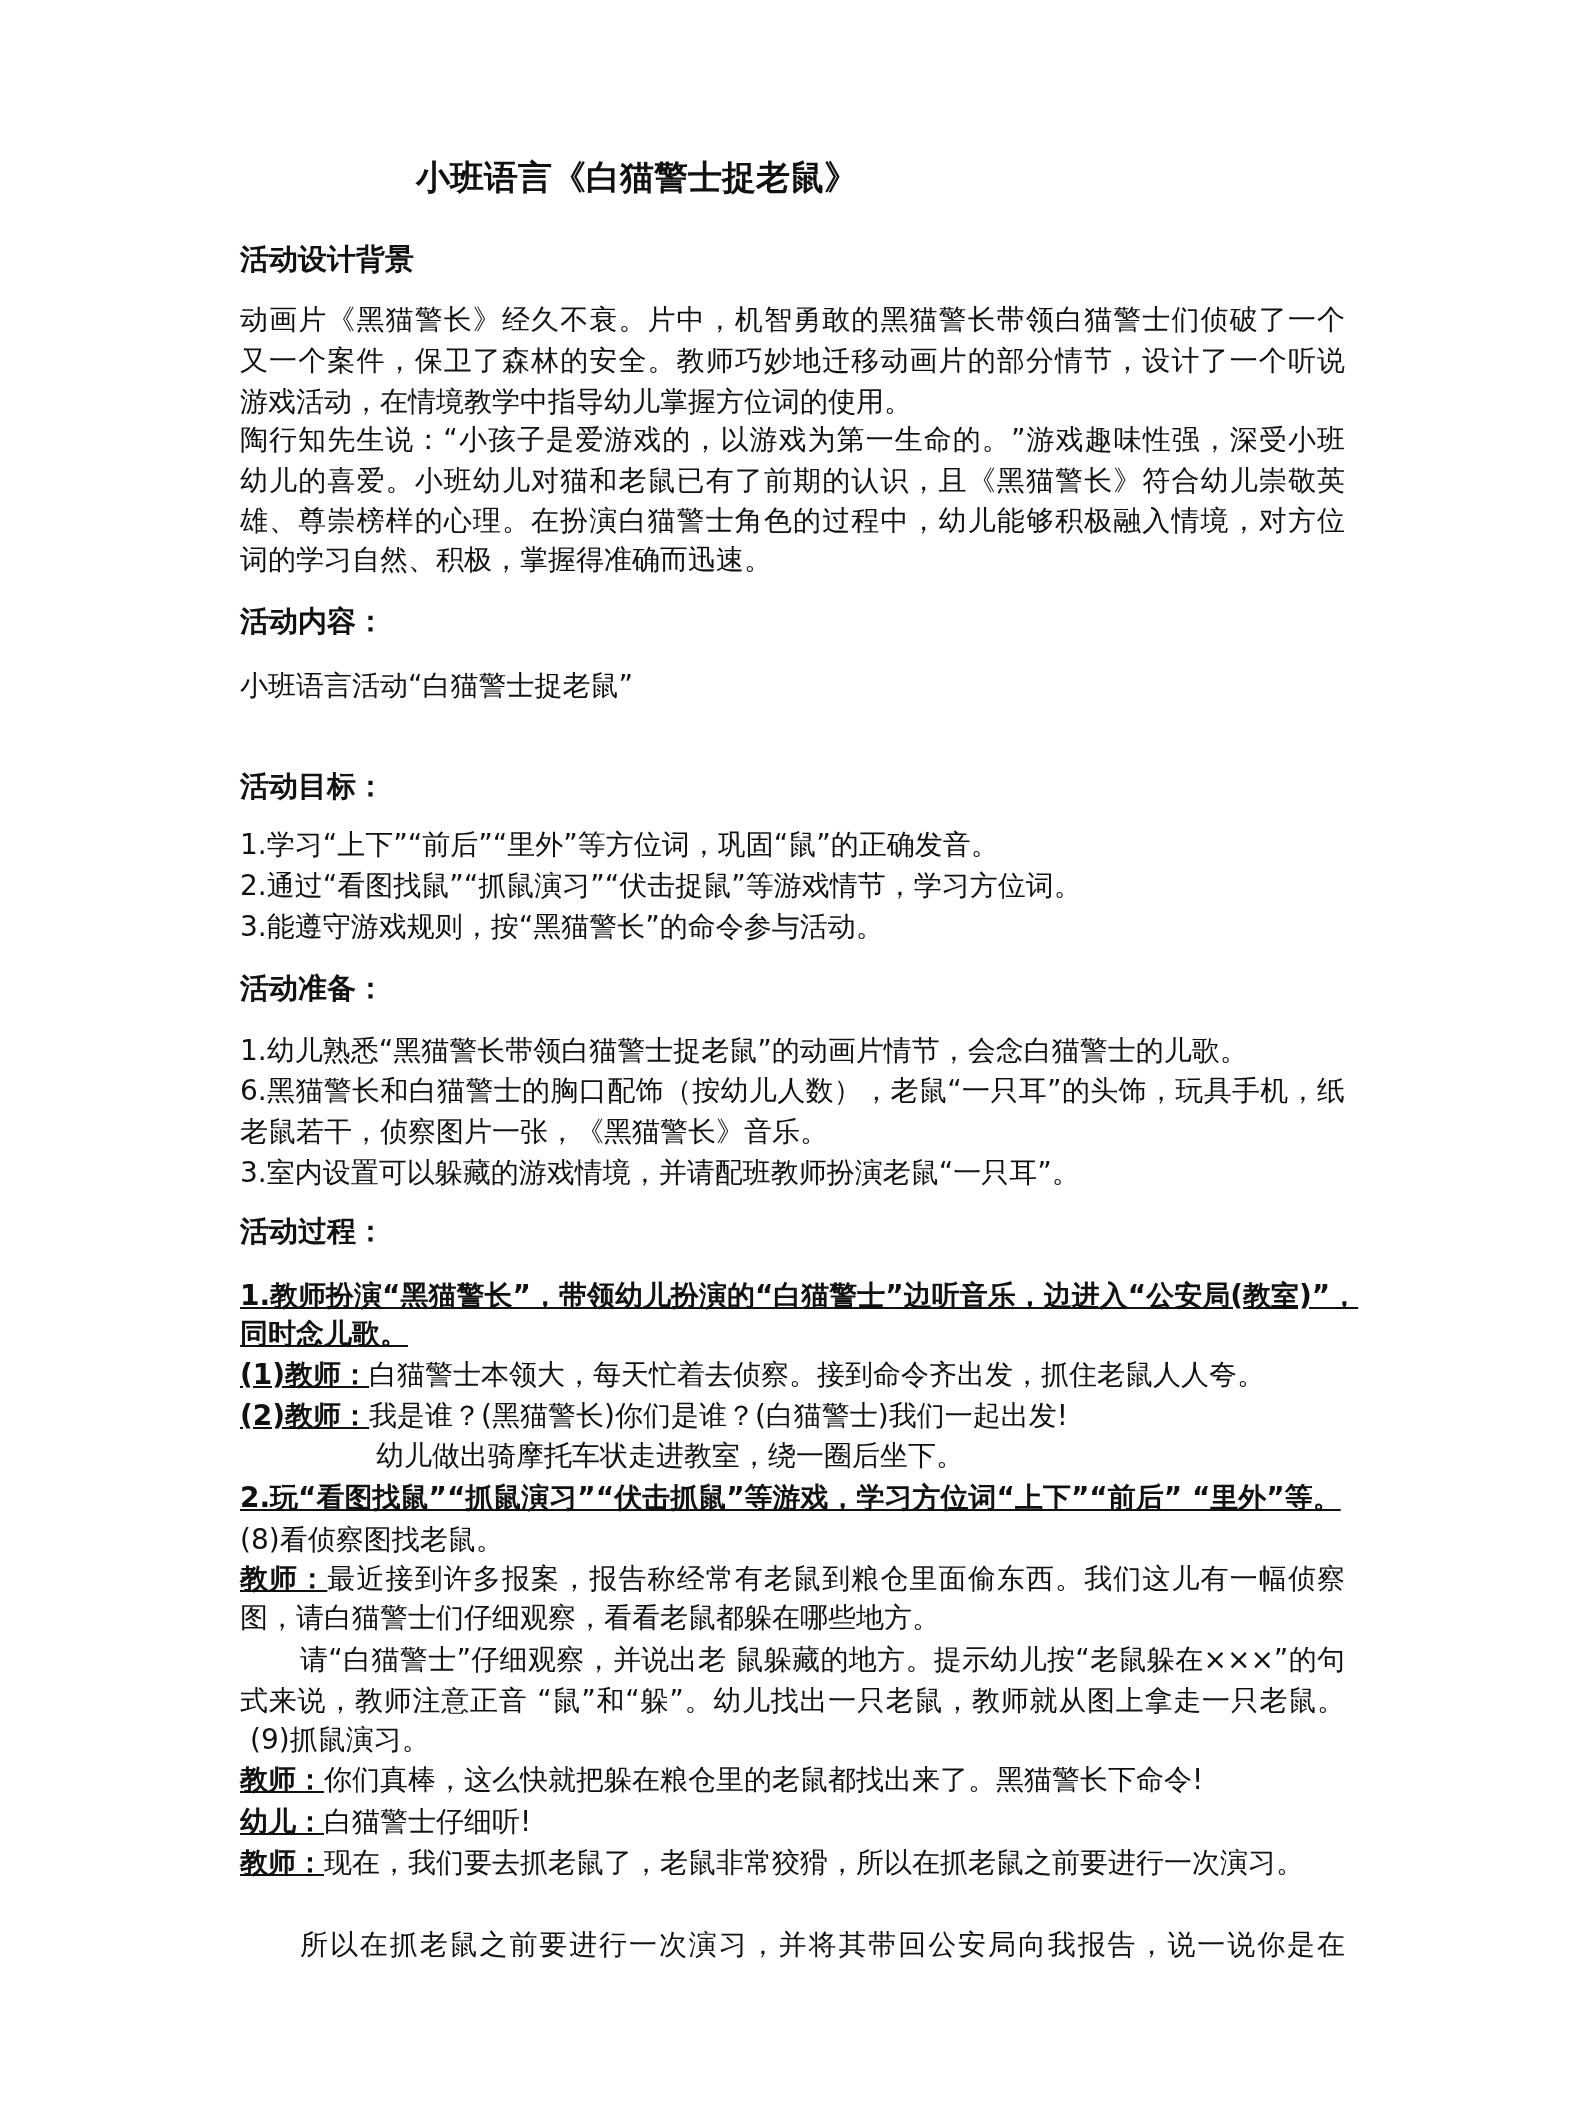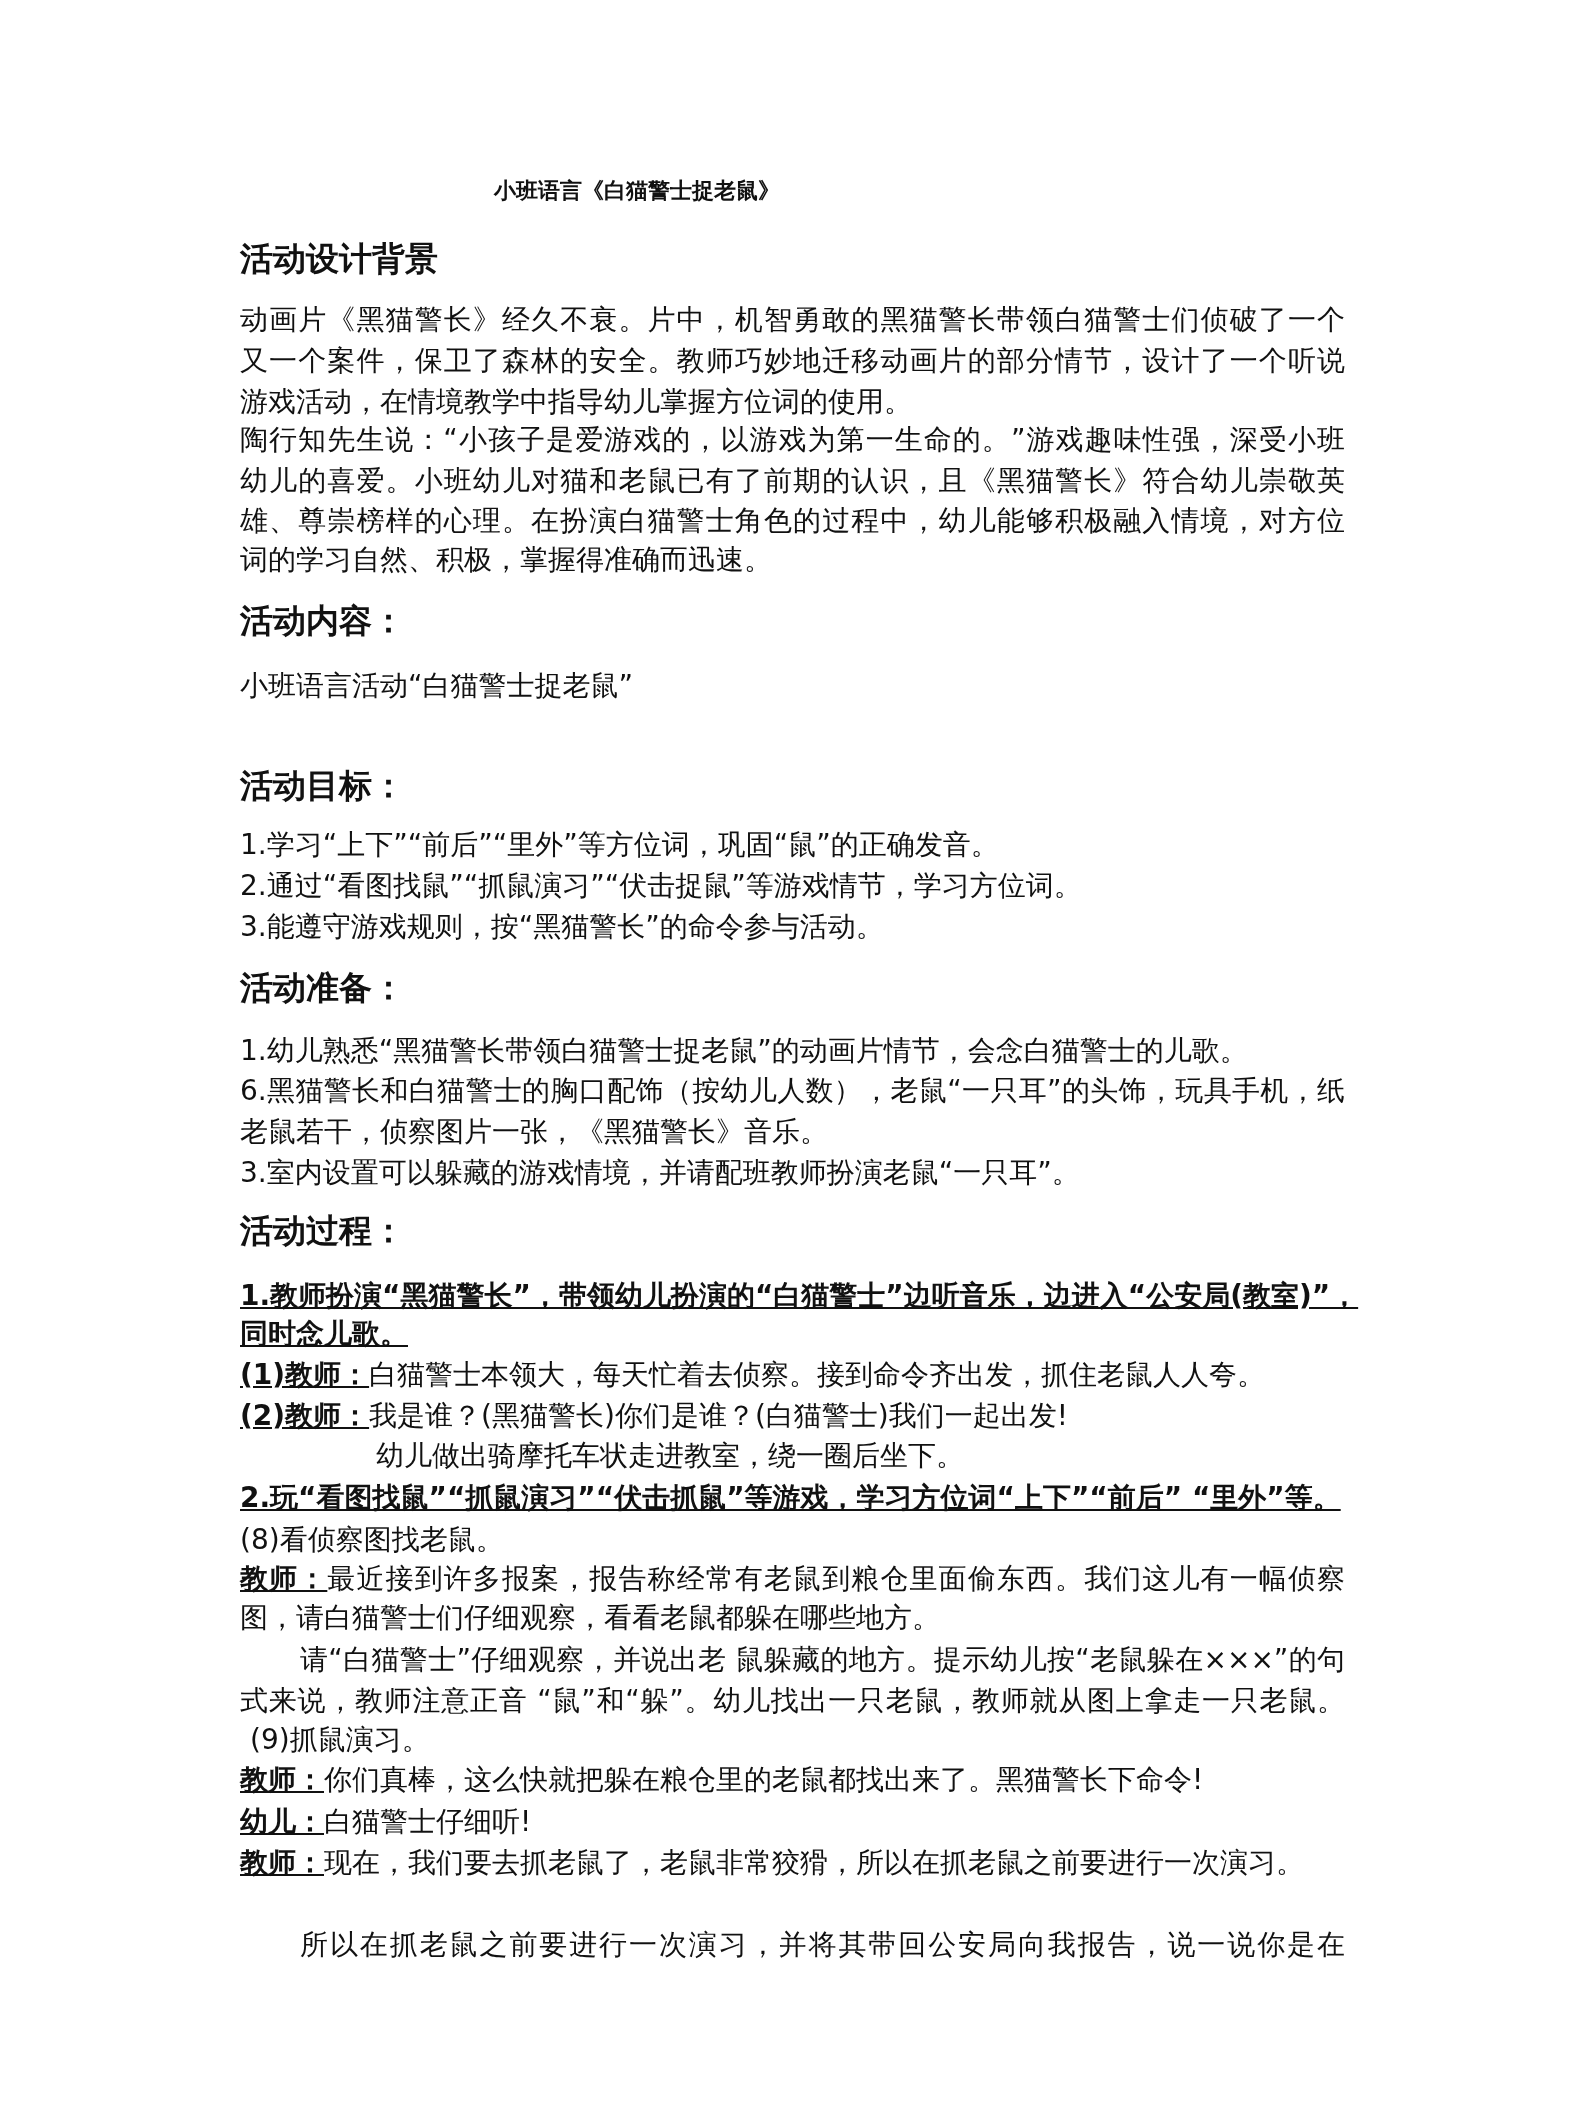--- a/index.html
+++ b/index.html
@@ -1,23 +1,23 @@
 <!DOCTYPE html>
 <html><head>
 <meta charset="utf-8">
 <style>
   html, body { margin: 0; padding: 0; background: #ffffff; }
   body { width: 1587px; height: 2118px; position: relative; overflow: hidden;
          font-family: "DejaVu Sans", "Liberation Sans", sans-serif; color: #111111; }
   .line { position: absolute; left: 240px; width: 1105px; white-space: nowrap;
           font-size: 28px; line-height: 40px; height: 40px; }
   .justify { text-align: justify; text-align-last: justify; }
-  .title { position: absolute; left: 0; width: 1274px; text-align: center; top: 170px;
-           font-size: 22px; font-weight: bold; line-height: 42px; }
-  .h { position: absolute; left: 240px; font-size: 33px; font-weight: bold; line-height: 42px; }
+  .title { position: absolute; left: 0; width: 1274px; text-align: center; top: 156px;
+           font-size: 34px; font-weight: bold; line-height: 42px; }
+  .h { position: absolute; left: 240px; font-size: 29px; font-weight: bold; line-height: 42px; }
   .b { font-weight: bold; text-decoration: underline; }
 </style>
 </head>
 <body>
 
 <div>
   <div class="title">小班语言《白猫警士捉老鼠》</div>
 
   <div class="h" style="top:238px">活动设计背景</div>
   <div class="line justify" style="top:300px">动画片《黑猫警长》经久不衰。片中，机智勇敢的黑猫警长带领白猫警士们侦破了一个</div>

